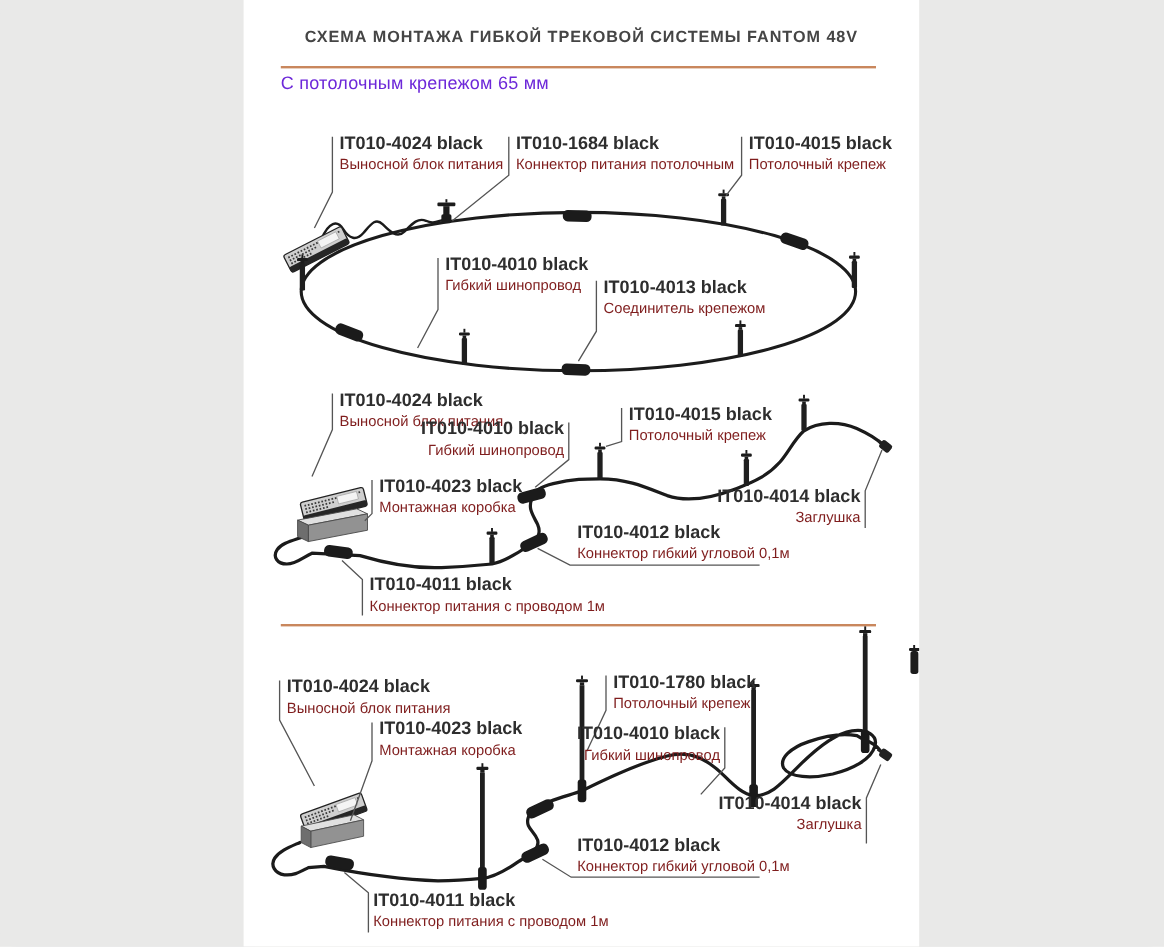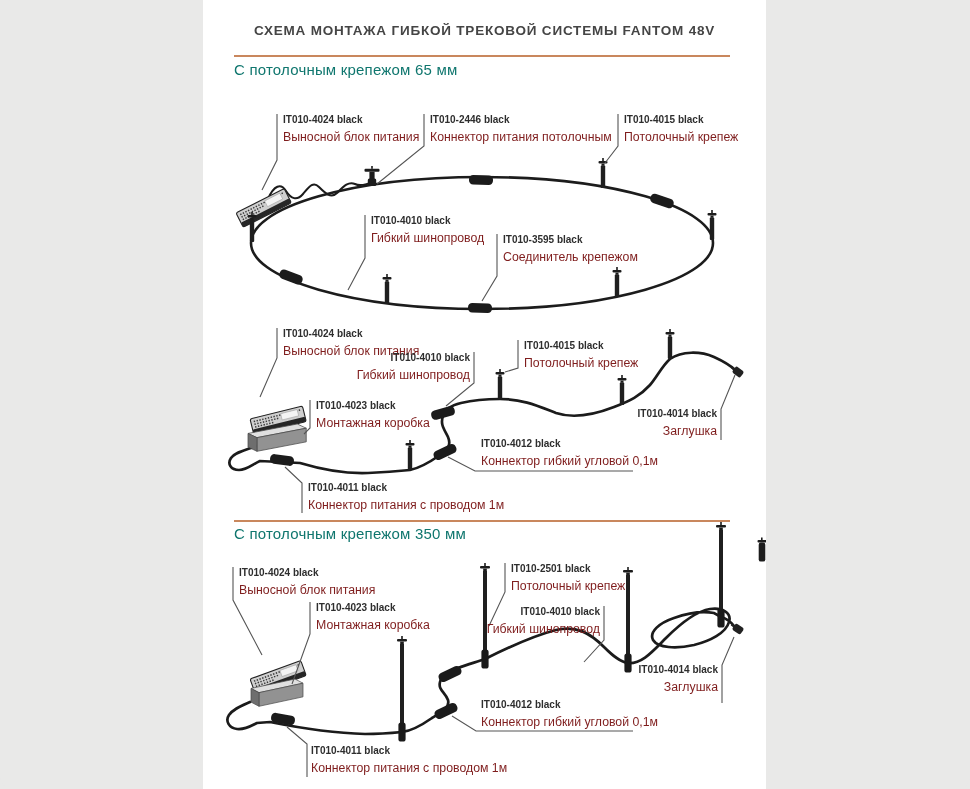--- a/index.html
+++ b/index.html
@@ -3,39 +3,38 @@
 <meta charset="utf-8">
 <style>
   html,body{margin:0;padding:0;}
   body{font-family:"Liberation Sans", sans-serif; background:#e9e9e8;}
   .page{position:relative;width:970px;height:789px;background:#e9e9e8;overflow:hidden;border-radius:13px;}
   .panel{position:absolute;left:203px;top:0;width:563px;height:789px;background:#ffffff;}
   .title{position:absolute;left:0;right:0;top:23px;text-align:center;
          font-size:13.5px;font-weight:bold;letter-spacing:0.8px;color:#454545;}
   .rule{position:absolute;left:31px;width:496px;height:2px;background:#c9875d;}
   .rule.r1{top:55px;} .rule.r2{top:520px;}
-  .section-h{position:absolute;left:31px;font-size:15px;color:#0f766e;letter-spacing:0.2px;}
+  .section-h{position:absolute;left:31px;font-size:15px;color:#6d28d9;letter-spacing:0.2px;}
   .section-h.h1{top:61px;} .section-h.h2{top:525px;}
   .plabel{position:absolute;font-size:12.3px;line-height:16.5px;white-space:nowrap;}
-  .plabel .pcode{display:block;font-weight:bold;color:#2e2e2e;font-size:10px;}
+  .plabel .pcode{display:block;font-weight:bold;color:#2e2e2e;font-size:15px;}
   .plabel .pname{display:block;color:#7f1d1d;}
   .plabel.ralign{text-align:right;}
   svg.layer{position:absolute;left:0;top:0;}
 </style>
 </head>
 <body>
 
 <div class="page">
  <div class="panel">
 
   <div class="title">СХЕМА МОНТАЖА ГИБКОЙ ТРЕКОВОЙ СИСТЕМЫ FANTOM 48V</div>
   <div class="rule r1" style="background: rgb(201, 135, 93);"></div>
   <div class="section-h h1">С потолочным крепежом 65 мм</div>
   <div class="rule r2" style="background: rgb(201, 135, 93);"></div>
-  <div class="section-h h2">С потолочным крепежом 350 мм</div>
 
   <svg class="layer" width="563" height="789" viewBox="203 0 563 789">
     <defs>
       <g id="psu">
         <rect x="0" y="0" width="54" height="16" rx="2" fill="#cfcfcf" stroke="#222" stroke-width="1.1"></rect>
         <path d="M3,3.4h48 M3,6.2h26 M3,9h20" stroke="#3a3a3a" stroke-width="1.5" stroke-dasharray="1.4 1.5" fill="none"></path>
         <rect x="31" y="2.2" width="17" height="6.5" fill="#f4f4f4" stroke="#9a9a9a" stroke-width="0.5"></rect>
         <rect x="0" y="11" width="54" height="5" rx="1.5" fill="#262626"></rect>
       </g>
       <g id="mbox">
@@ -159,33 +158,33 @@
         <polyline points="307,777 307,744 287,727"></polyline>
       </g>
     </g>
   </svg>
 
   <div class="plabel" style="left:80px;top:112px">
     <span class="pcode">IT010-4024 black</span>
     <span class="pname">Выносной блок питания</span>
   </div>
   <div class="plabel" style="left:227px;top:112px">
-    <span class="pcode">IT010-2446 black</span>
+    <span class="pcode">IT010-1684 black</span>
     <span class="pname">Коннектор питания потолочным</span>
   </div>
   <div class="plabel" style="left:421px;top:112px">
     <span class="pcode">IT010-4015 black</span>
     <span class="pname">Потолочный крепеж</span>
   </div>
   <div class="plabel" style="left:168px;top:213px">
     <span class="pcode">IT010-4010 black</span>
     <span class="pname">Гибкий шинопровод</span>
   </div>
   <div class="plabel" style="left:300px;top:232px">
-    <span class="pcode">IT010-3595 black</span>
+    <span class="pcode">IT010-4013 black</span>
     <span class="pname">Соединитель крепежом</span>
   </div>
 
   <div class="plabel" style="left:80px;top:326px">
     <span class="pcode">IT010-4024 black</span>
     <span class="pname">Выносной блок питания</span>
   </div>
   <div class="plabel ralign" style="right:296px;top:350px">
     <span class="pcode">IT010-4010 black</span>
     <span class="pname">Гибкий шинопровод</span>
@@ -213,21 +212,21 @@
 
   <div class="plabel" style="left:36px;top:565px">
     <span class="pcode">IT010-4024 black</span>
     <span class="pname">Выносной блок питания</span>
   </div>
   <div class="plabel" style="left:113px;top:600px">
     <span class="pcode">IT010-4023 black</span>
     <span class="pname">Монтажная коробка</span>
   </div>
   <div class="plabel" style="left:308px;top:561px">
-    <span class="pcode">IT010-2501 black</span>
+    <span class="pcode">IT010-1780 black</span>
     <span class="pname">Потолочный крепеж</span>
   </div>
   <div class="plabel ralign" style="right:166px;top:604px">
     <span class="pcode">IT010-4010 black</span>
     <span class="pname">Гибкий шинопровод</span>
   </div>
   <div class="plabel ralign" style="right:48px;top:662px">
     <span class="pcode">IT010-4014 black</span>
     <span class="pname">Заглушка</span>
   </div>

